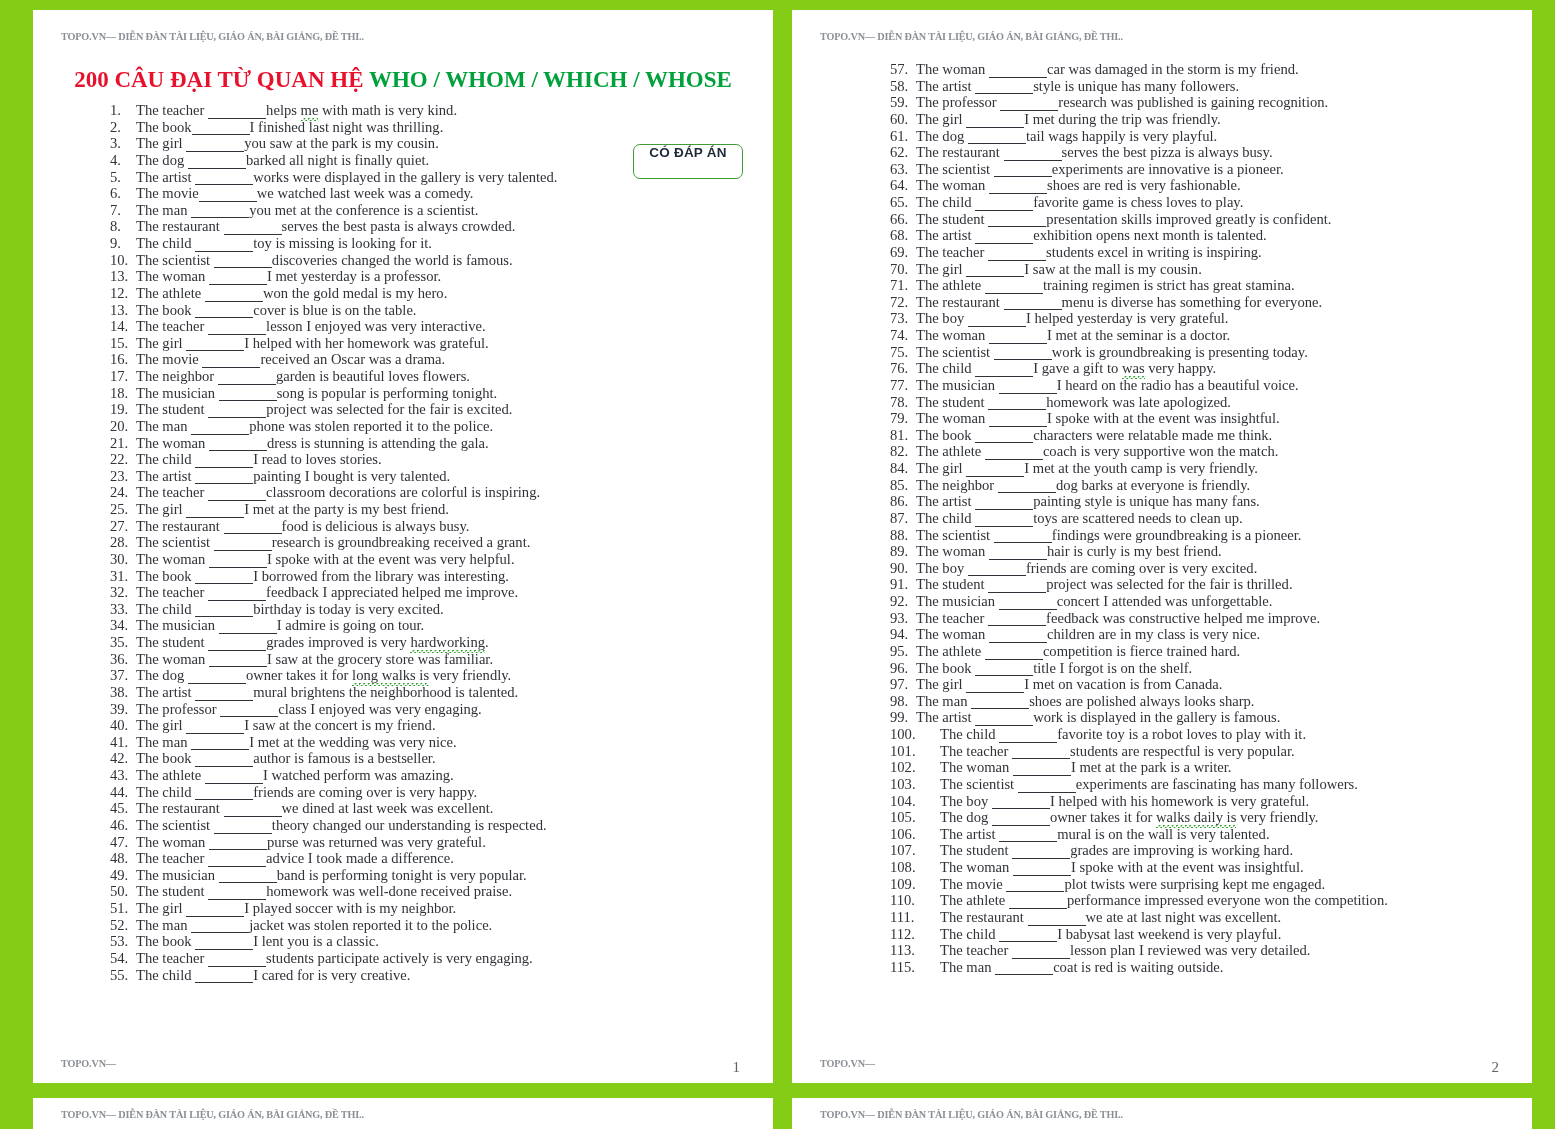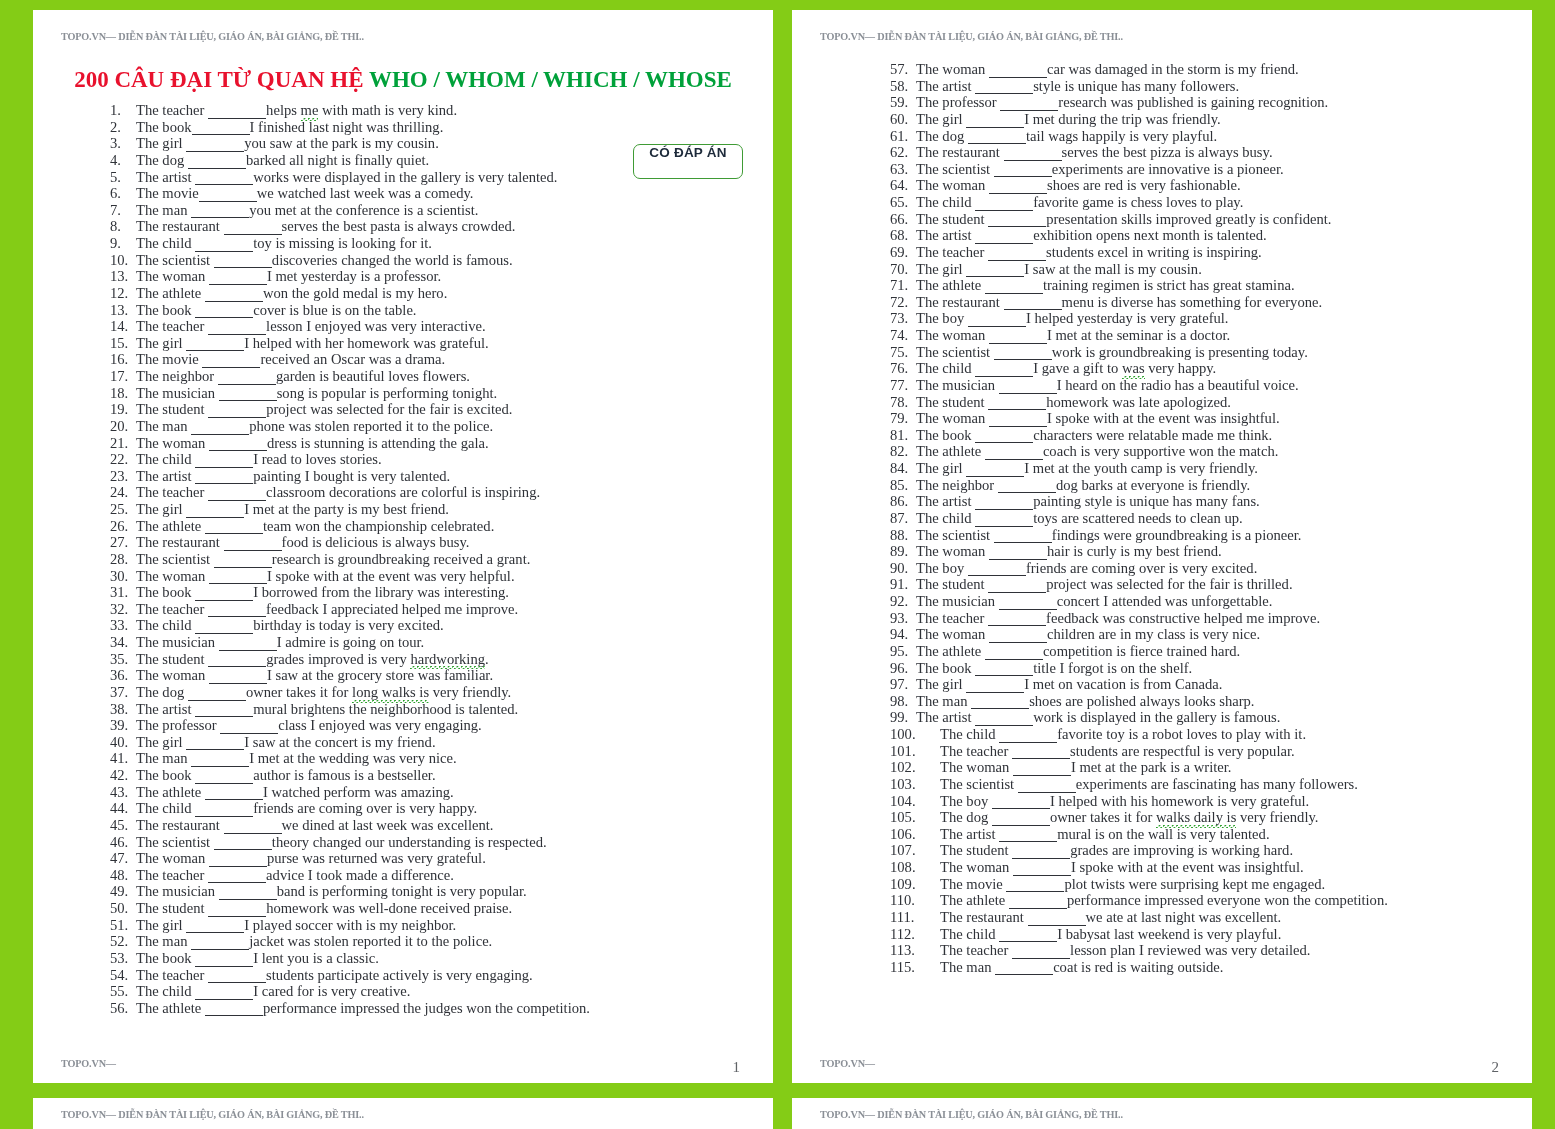--- a/index.html
+++ b/index.html
@@ -274,24 +274,20 @@
       </li>
       <li class="q">
         <span class="num">24.</span>
         <span class="body"><span>The teacher </span><span class="blank" style="width: 58px;">&nbsp;</span><span>classroom decorations are colorful is inspiring.</span></span>
       </li>
       <li class="q">
         <span class="num">25.</span>
         <span class="body"><span>The girl </span><span class="blank" style="width: 58px;">&nbsp;</span><span>I met at the party is my best friend.</span></span>
       </li>
       <li class="q">
-        <span class="num">26.</span>
-        <span class="body"><span>The athlete </span><span class="blank" style="width: 58px;">&nbsp;</span><span>team won the championship celebrated.</span></span>
-      </li>
-      <li class="q">
         <span class="num">27.</span>
         <span class="body"><span>The restaurant </span><span class="blank" style="width: 58px;">&nbsp;</span><span>food is delicious is always busy.</span></span>
       </li>
       <li class="q">
         <span class="num">28.</span>
         <span class="body"><span>The scientist </span><span class="blank" style="width: 58px;">&nbsp;</span><span>research is groundbreaking received a grant.</span></span>
       </li>
       <li class="q">
         <span class="num">30.</span>
         <span class="body"><span>The woman </span><span class="blank" style="width: 58px;">&nbsp;</span><span>I spoke with at the event was very helpful.</span></span>
@@ -388,24 +384,20 @@
         <span class="num">53.</span>
         <span class="body"><span>The book </span><span class="blank" style="width: 58px;">&nbsp;</span><span>I lent you is a classic.</span></span>
       </li>
       <li class="q">
         <span class="num">54.</span>
         <span class="body"><span>The teacher </span><span class="blank" style="width: 58px;">&nbsp;</span><span>students participate actively is very engaging.</span></span>
       </li>
       <li class="q">
         <span class="num">55.</span>
         <span class="body"><span>The child </span><span class="blank" style="width: 58px;">&nbsp;</span><span>I cared for is very creative.</span></span>
-      </li>
-      <li class="q">
-        <span class="num">56.</span>
-        <span class="body"><span>The athlete </span><span class="blank" style="width: 58px;">&nbsp;</span><span>performance impressed the judges won the competition.</span></span>
       </li>
     </ol>
 
   <div class="sheet right">
     <div class="run-head">TOPO.VN— DIỄN ĐÀN TÀI LIỆU, GIÁO ÁN, BÀI GIẢNG, ĐỀ THI..</div>
     <div class="run-foot">TOPO.VN—</div>
     <div class="page-num">2</div>
   </div>
 
   <ol class="qlist right-list" id="list-2">

